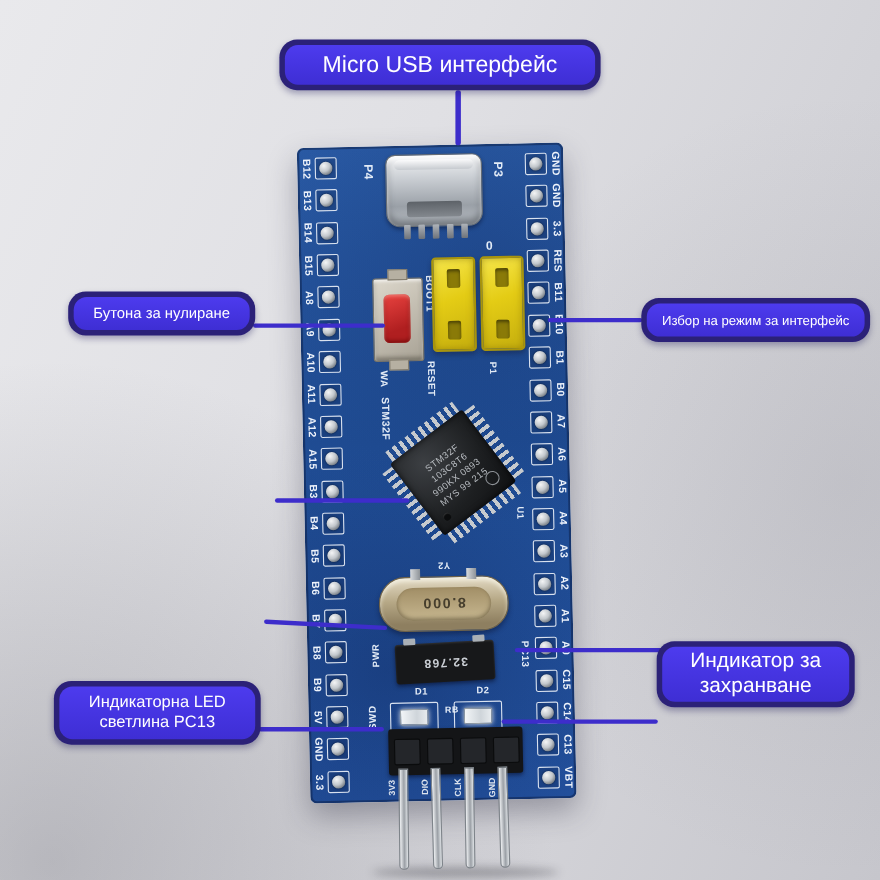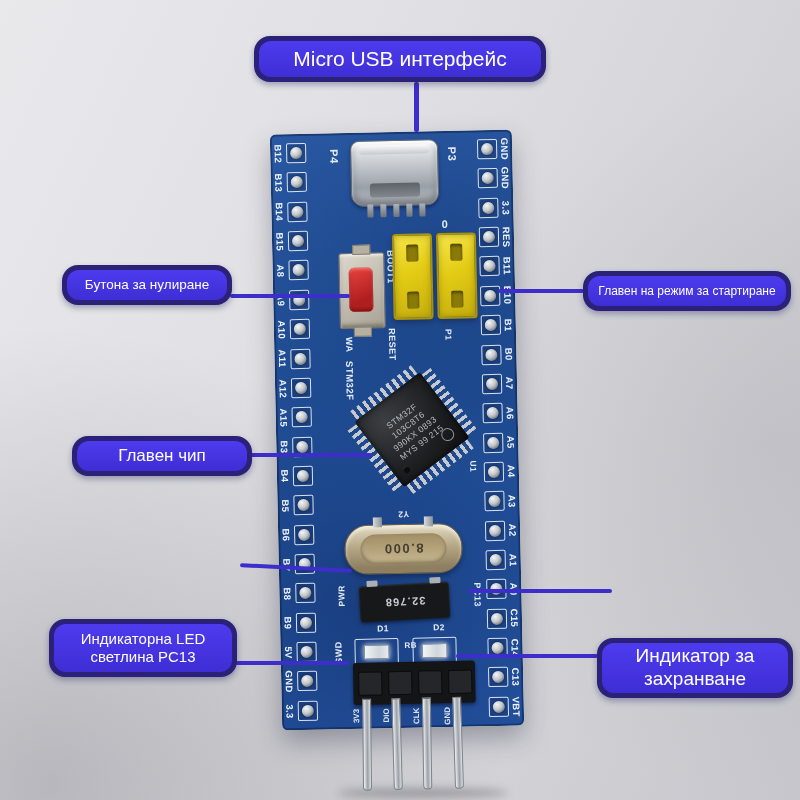--- a/index.html
+++ b/index.html
@@ -456,24 +456,21 @@
   <div class="ann-line" style="left:235px;top:661px;width:114px;height:4px"></div>
   <div class="ann-line" style="left:456px;top:654px;width:142px;height:4px"></div>
 
   <div class="ann" style="left:254px;top:36px;width:292px;height:46px">
     <div class="ann-inner" style="font-size:21px">Micro USB интерфейс</div>
   </div>
   <div class="ann" style="left:62px;top:265px;width:170px;height:40px">
     <div class="ann-inner" style="font-size:13.5px">Бутона за нулиране</div>
   </div>
   <div class="ann" style="left:583px;top:271px;width:208px;height:40px">
-    <div class="ann-inner" style="font-size:12px">Главен на режим за стартиране</div>
-  </div>
-  <div class="ann" style="left:72px;top:436px;width:180px;height:40px">
-    <div class="ann-inner" style="font-size:17px">Главен чип</div>
+    <div class="ann-inner" style="font-size:12px">Избор на режим за интерфейс</div>
   </div>
   <div class="ann" style="left:49px;top:619px;width:188px;height:58px">
     <div class="ann-inner" style="font-size:15px">Индикаторна LED светлина PC13</div>
   </div>
-  <div class="ann" style="left:597px;top:638px;width:196px;height:60px">
+  <div class="ann" style="left:597px;top:583px;width:180px;height:60px">
     <div class="ann-inner" style="font-size:19px">Индикатор за захранване</div>
   </div>
 </div>
 
 </body></html>

